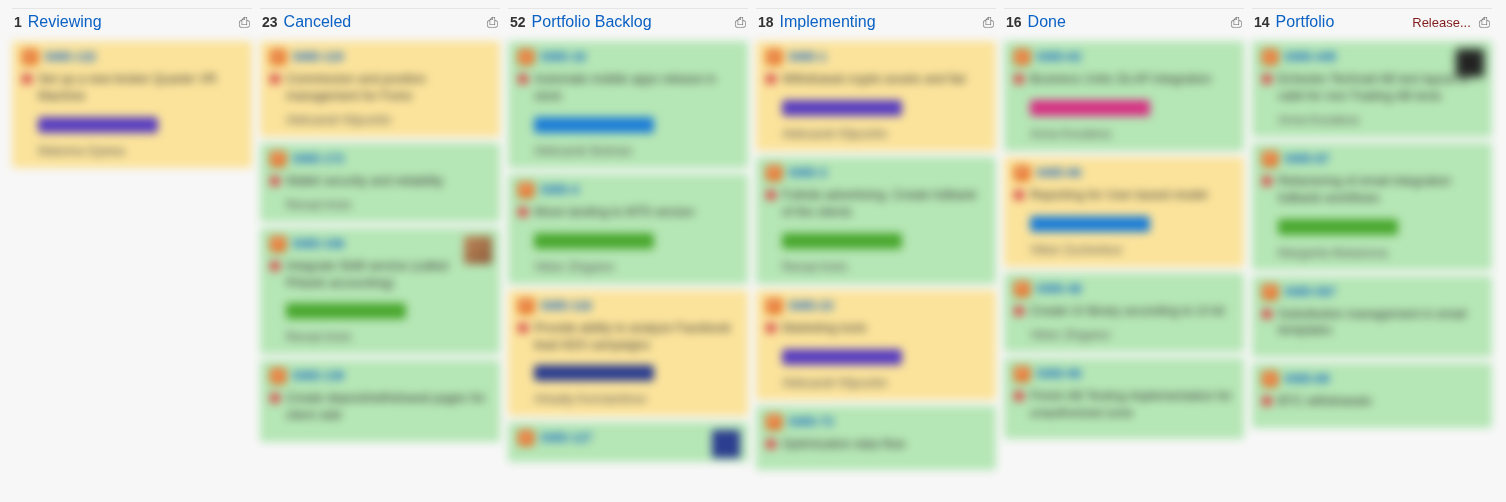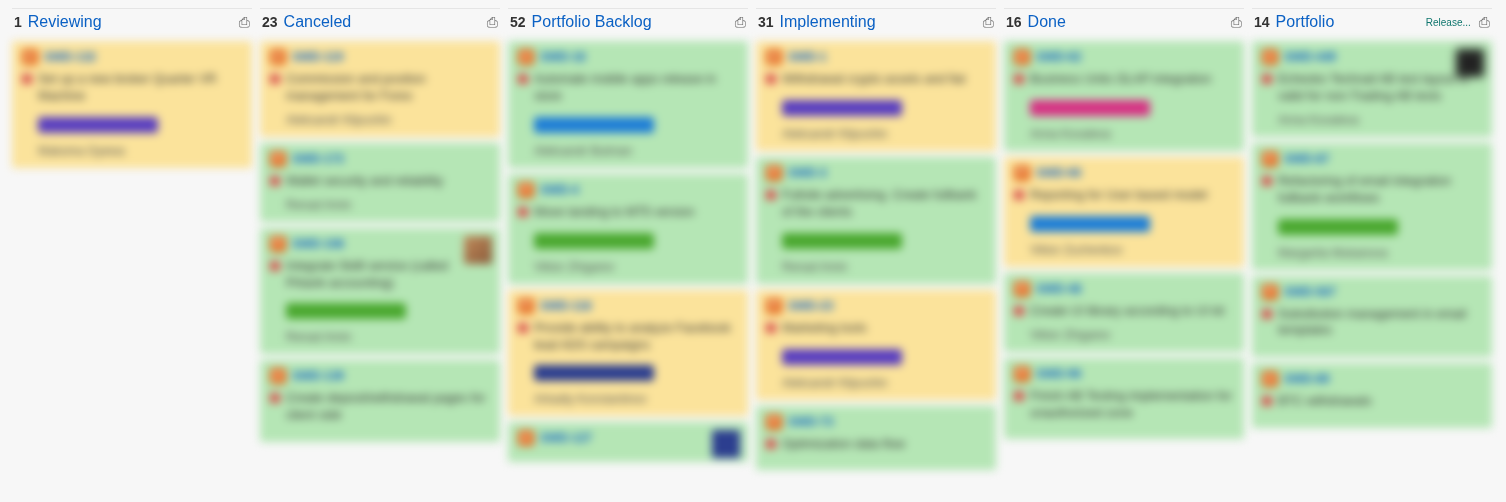--- a/index.html
+++ b/index.html
@@ -44,22 +44,22 @@
   .col-title {
     color: #0b61c4;
     font-size: 16px;
   }
   .col-header-right {
     display: flex;
     align-items: center;
     gap: 8px;
   }
   .release-link {
-    color: #0f766e;
-    font-size: 10px;
+    color: #7f1d1d;
+    font-size: 13px;
   }
   .print-icon {
     color: #666;
     font-size: 14px;
     line-height: 1;
     cursor: pointer;
   }
   .cards {
     display: flex;
     flex-direction: column;
@@ -263,21 +263,21 @@
             <span class="type-badge">F</span>
             <span class="card-id">SWD-127</span>
           </div>
           <span class="avatar navy"></span>
         </div>
       </div>
     </div>
     <div class="column">
       <div class="col-header">
         <div class="col-header-left">
-          <span class="col-count">31</span>
+          <span class="col-count">18</span>
           <span class="col-title">Implementing</span>
         </div>
         <div class="col-header-right">
           <span class="print-icon">⎙</span>
         </div>
       </div>
       <div class="cards">
         <div class="card yellow"><div class="card-top">
             <span class="type-badge">F</span>
             <span class="card-id">SWD-1</span>

